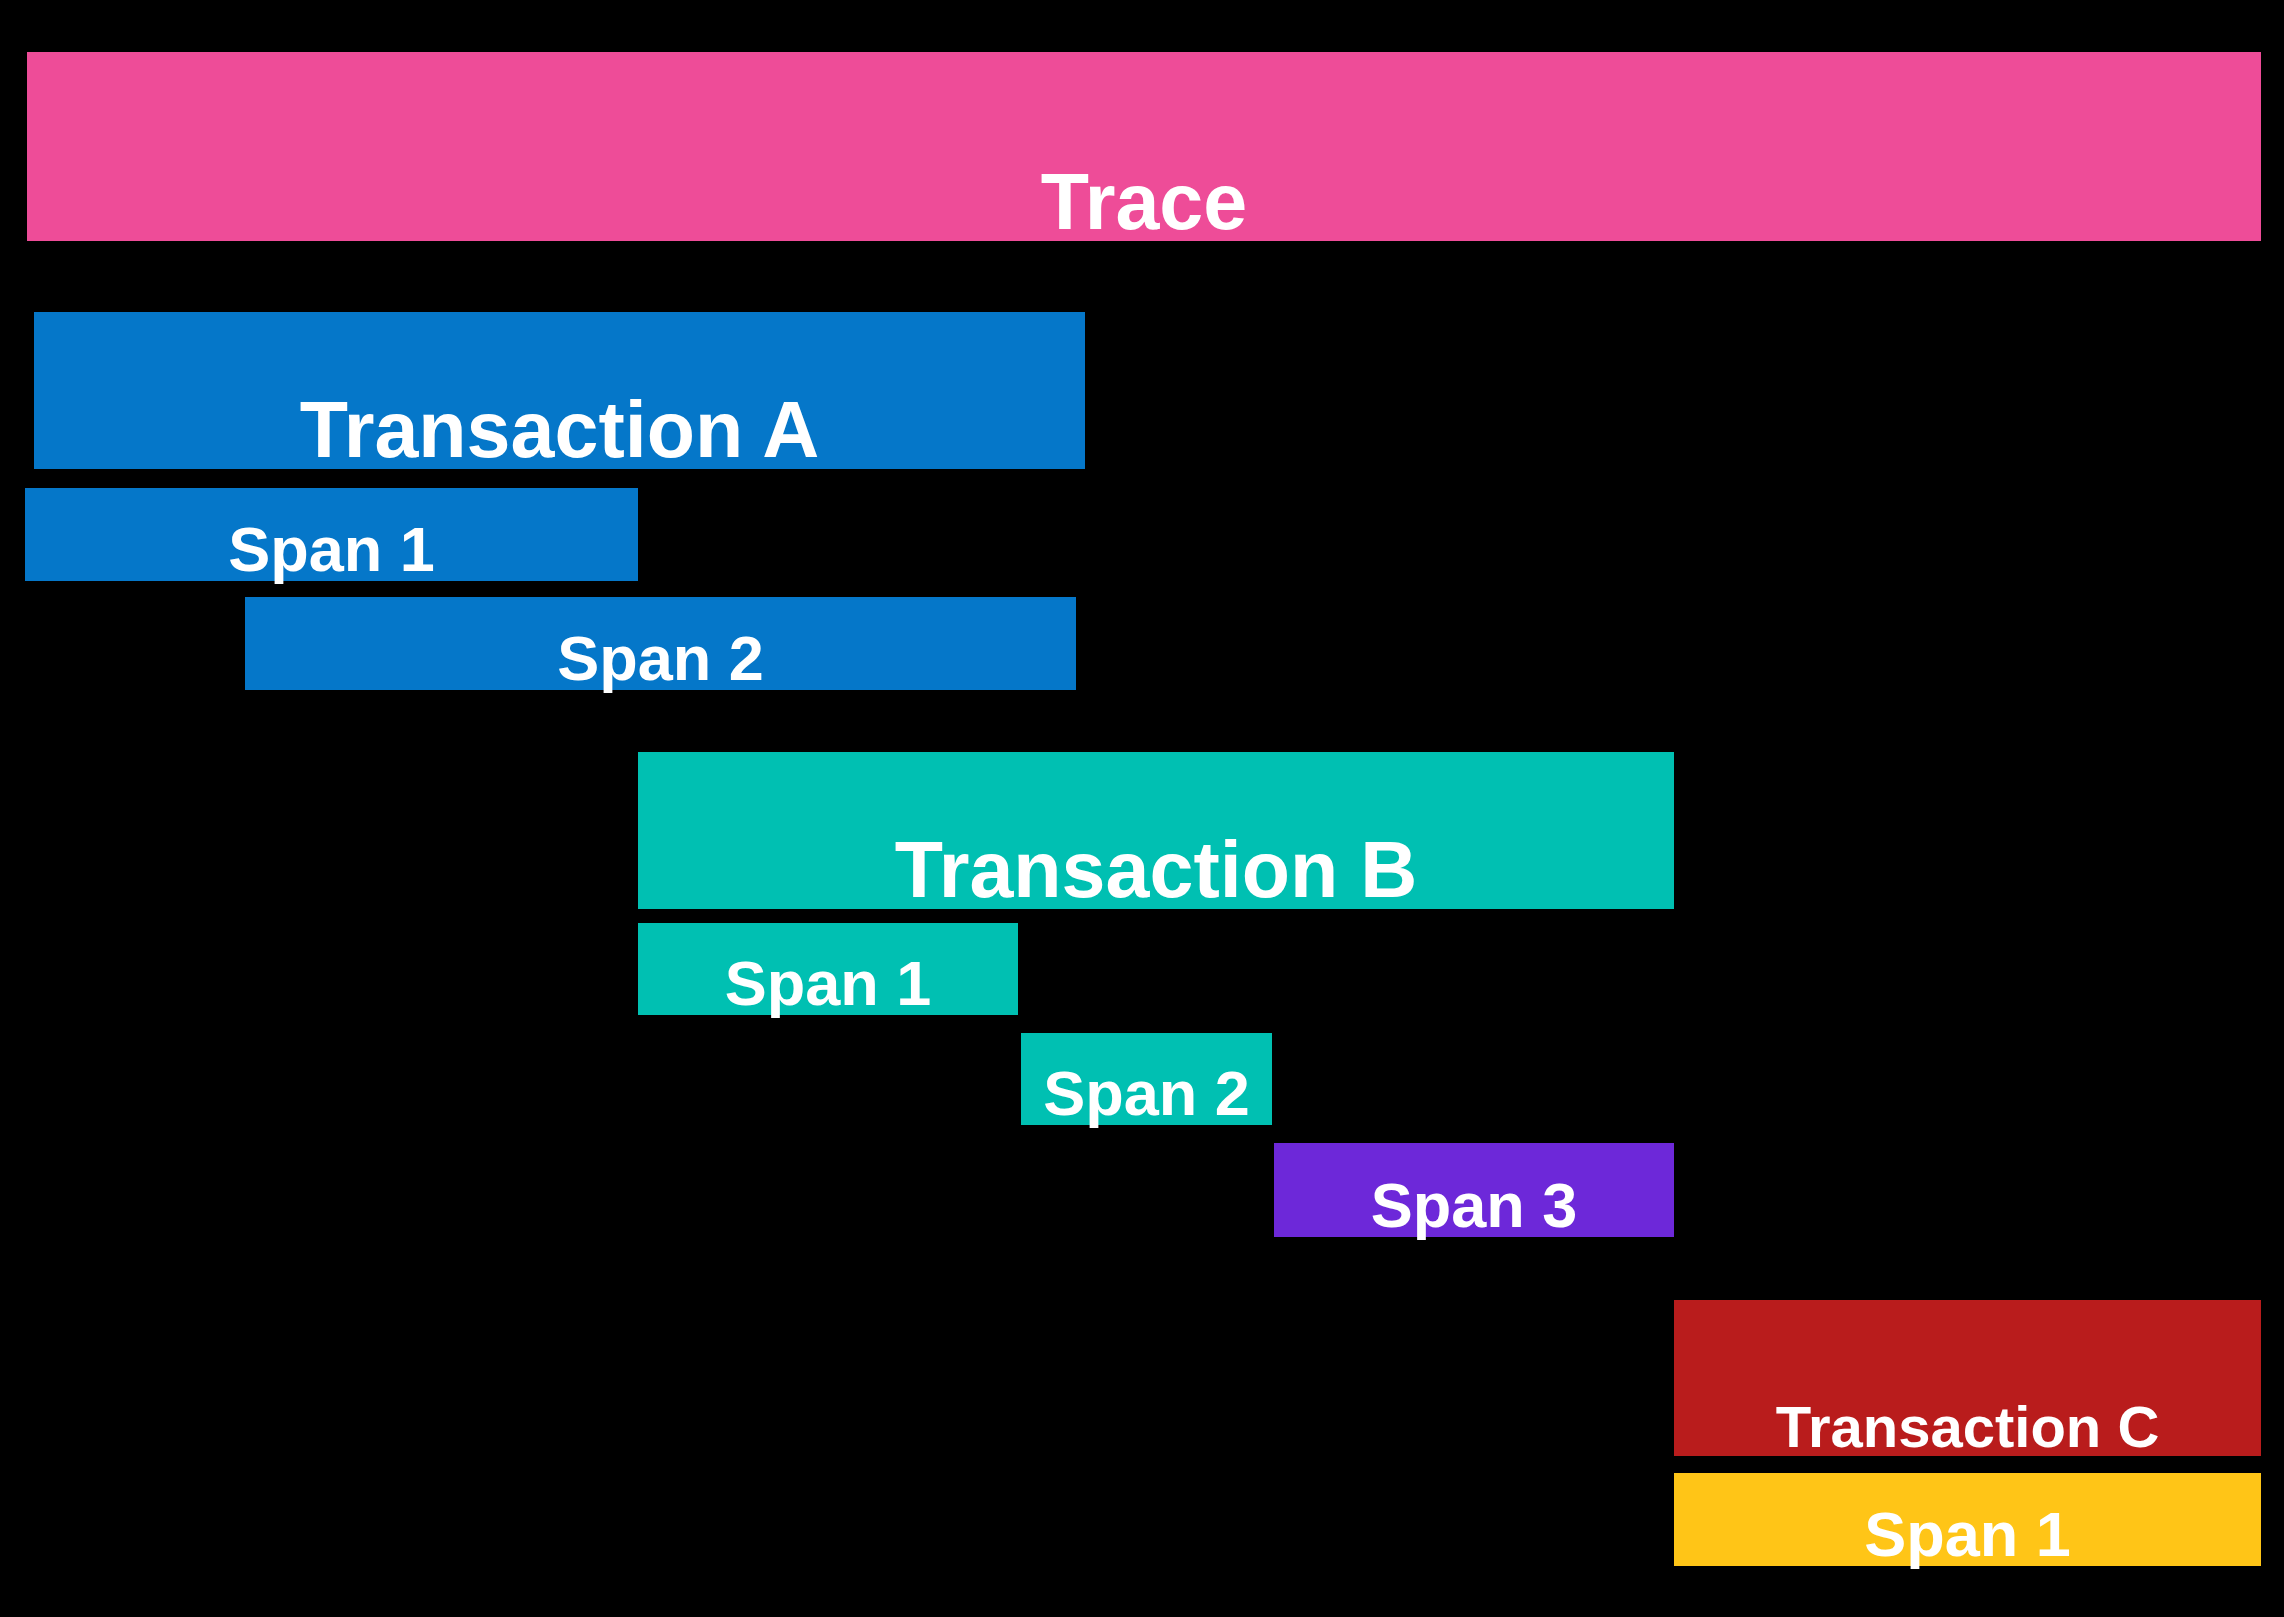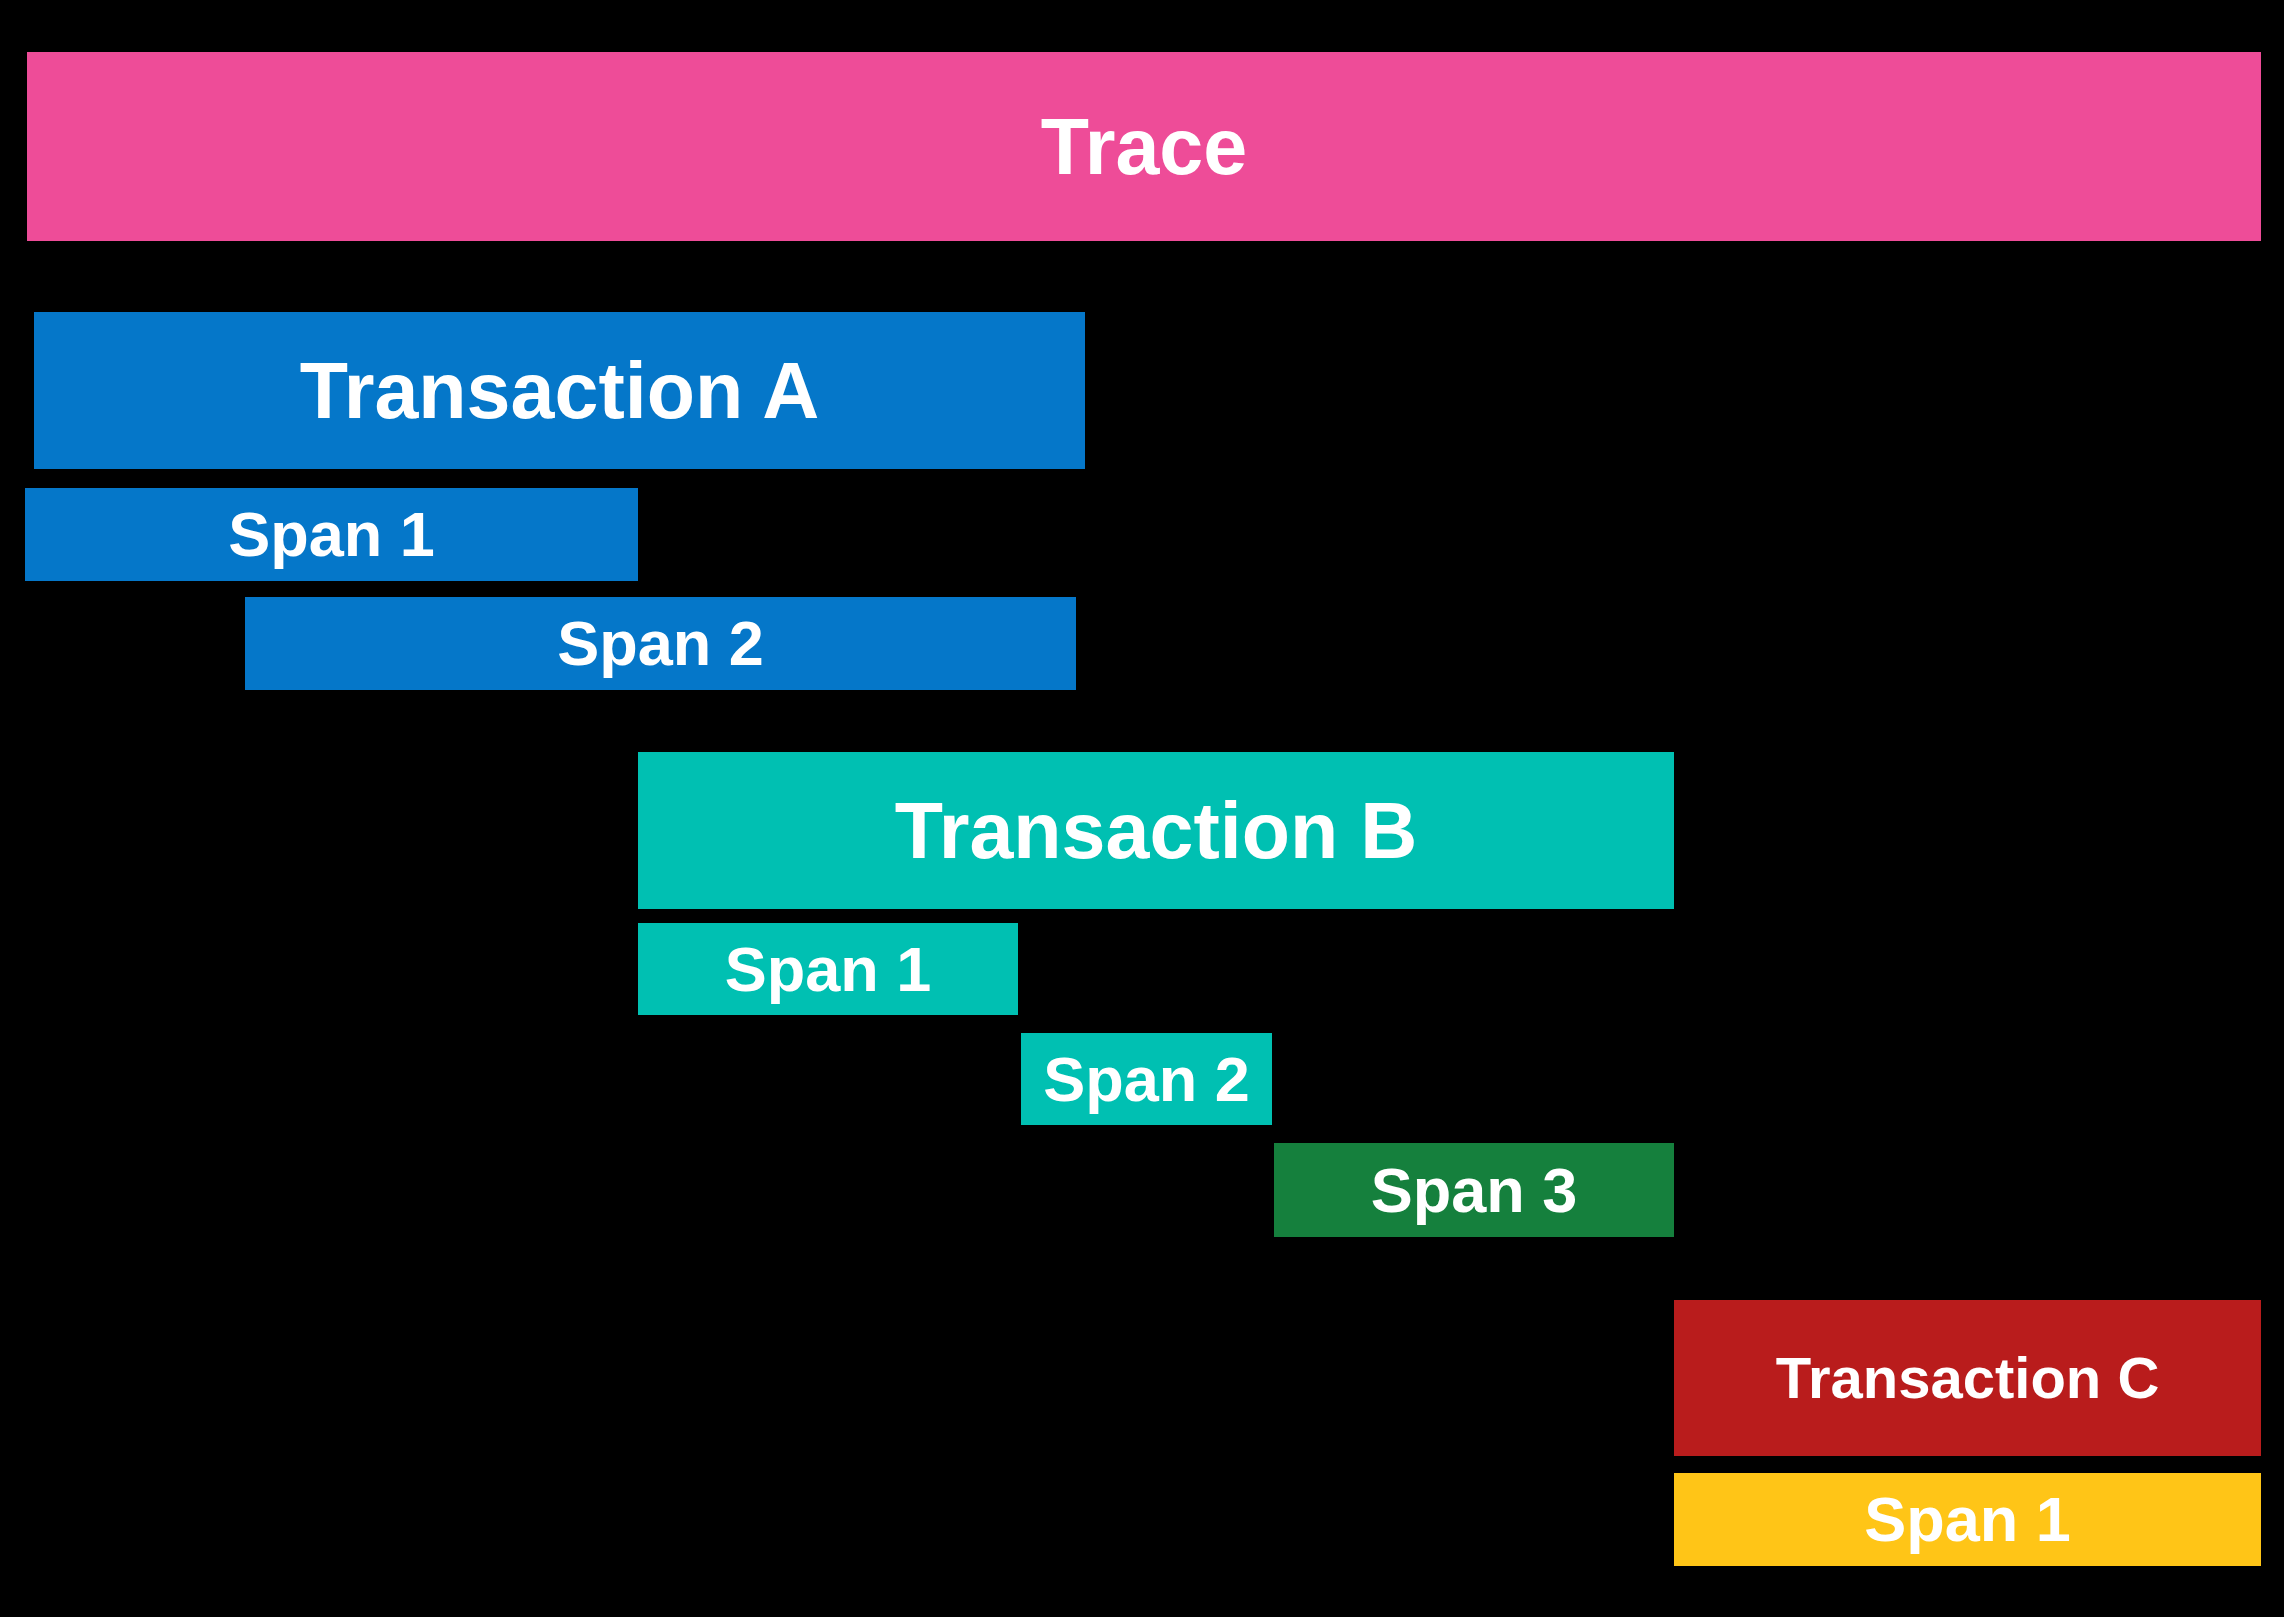--- a/index.html
+++ b/index.html
@@ -12,21 +12,21 @@
   }
   .diagram {
     position: relative;
     width: 2284px;
     height: 1618px;
     font-family: "Liberation Sans", sans-serif;
   }
   .bar {
     position: absolute;
     display: flex;
-    align-items: center;
+    align-items: flex-end;
     justify-content: center;
     font-weight: 700;
     box-sizing: border-box;
   }
   .bar-label {
     line-height: 1;
     white-space: nowrap;
   }
 </style>
 </head>
@@ -47,21 +47,21 @@
     </div>
     <div class="bar" style="left: 638px; top: 752px; width: 1036px; height: 157px; background: rgb(0, 192, 178); font-size: 79px; color: rgb(255, 255, 255);">
       <span class="bar-label">Transaction B</span>
     </div>
     <div class="bar" style="left: 638px; top: 923px; width: 380px; height: 92px; background: rgb(0, 192, 178); font-size: 63px; color: rgb(255, 255, 255);">
       <span class="bar-label">Span 1</span>
     </div>
     <div class="bar" style="left: 1021px; top: 1033px; width: 251px; height: 92px; background: rgb(0, 192, 178); font-size: 63px; color: rgb(255, 255, 255);">
       <span class="bar-label">Span 2</span>
     </div>
-    <div class="bar" style="left: 1274px; top: 1143px; width: 400px; height: 94px; background: #15803d; font-size: 63px; color: rgb(255, 255, 255);">
+    <div class="bar" style="left: 1274px; top: 1143px; width: 400px; height: 94px; background: #6d28d9; font-size: 63px; color: rgb(255, 255, 255);">
       <span class="bar-label">Span 3</span>
     </div>
     <div class="bar" style="left: 1674px; top: 1300px; width: 587px; height: 156px; background: #b91c1c; font-size: 58px; color: rgb(255, 255, 255);">
       <span class="bar-label">Transaction C</span>
     </div>
     <div class="bar" style="left: 1674px; top: 1473px; width: 587px; height: 93px; background: rgb(255, 197, 23); font-size: 63px; color: rgb(255, 255, 255);">
       <span class="bar-label">Span 1</span>
     </div>
   </div>
 

